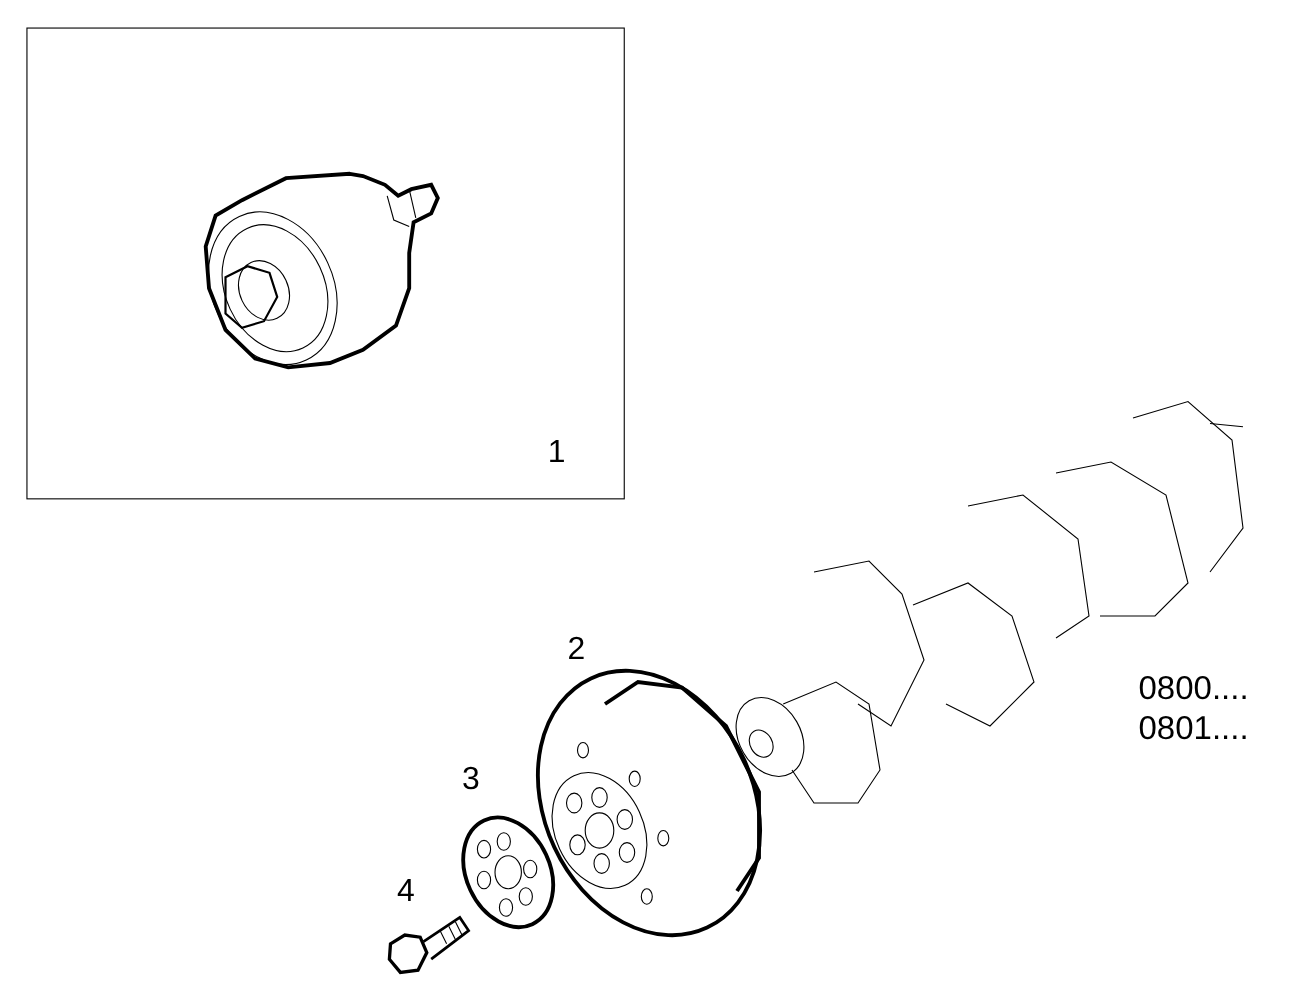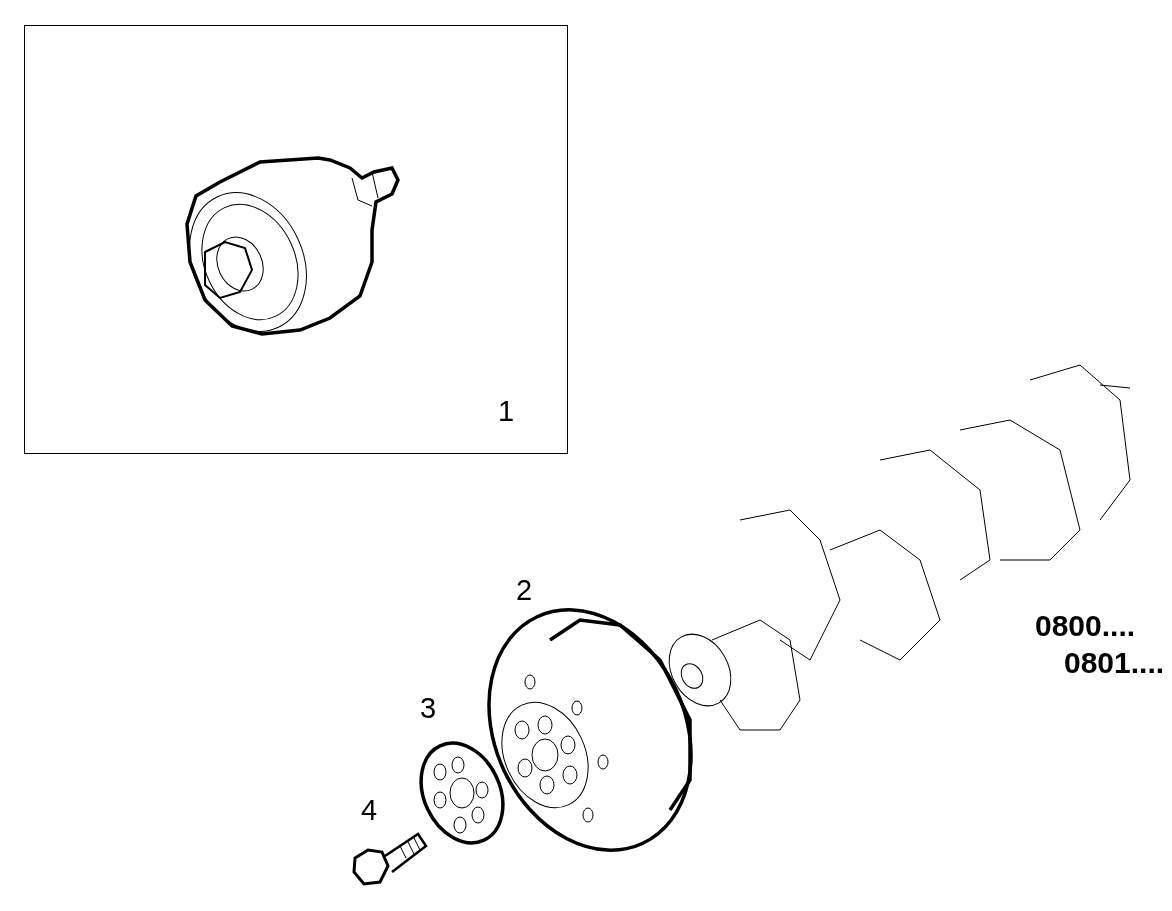--- a/index.html
+++ b/index.html
@@ -1,19 +1,19 @@
 <!DOCTYPE html>
 <html><head>
 <meta charset="utf-8">
 <style>
   html, body { margin:0; padding:0; background:#ffffff; }
   body { width:1172px; height:911px; position:relative; overflow:hidden; font-family:"Liberation Sans", sans-serif; }
   .inset-box { position:absolute; left:24px; top:25px; width:544px; height:429px; border:1.5px solid #000; box-sizing:border-box; }
   .callout { position:absolute; font-size:29px; color:#000; line-height:1; }
-  .ref { position:absolute; font-size:30px; color:#000; line-height:1;font-weight:bold; }
+  .ref { position:absolute; font-size:30px; color:#000; line-height:1; }
   svg.drawing { position:absolute; left:0; top:0; }
 </style>
 </head>
 <body>
 
 <div class="inset-box"></div>
 
 <svg class="drawing" width="1172" height="911" viewBox="0 0 1172 911" fill="none" stroke="#000">
 
   <g>
@@ -72,13 +72,13 @@
     <path d="M400,846 L406,858 M408,842 L414,854 M414,838 L420,850" stroke-width="1"></path>
   </g>
 </svg>
 
 <div class="callout" style="left:498px;top:397px;">1</div>
 <div class="callout" style="left:516px;top:576px;">2</div>
 <div class="callout" style="left:420px;top:694px;">3</div>
 <div class="callout" style="left:361px;top:796px;">4</div>
 
 <div class="ref" style="left:1035px;top:611px;">0800....</div>
-<div class="ref" style="left:1064px;top:648px;text-align:right;">0801....</div>
+<div class="ref" style="left:1035px;top:648px;text-align:right;">0801....</div>
 
 </body></html>

